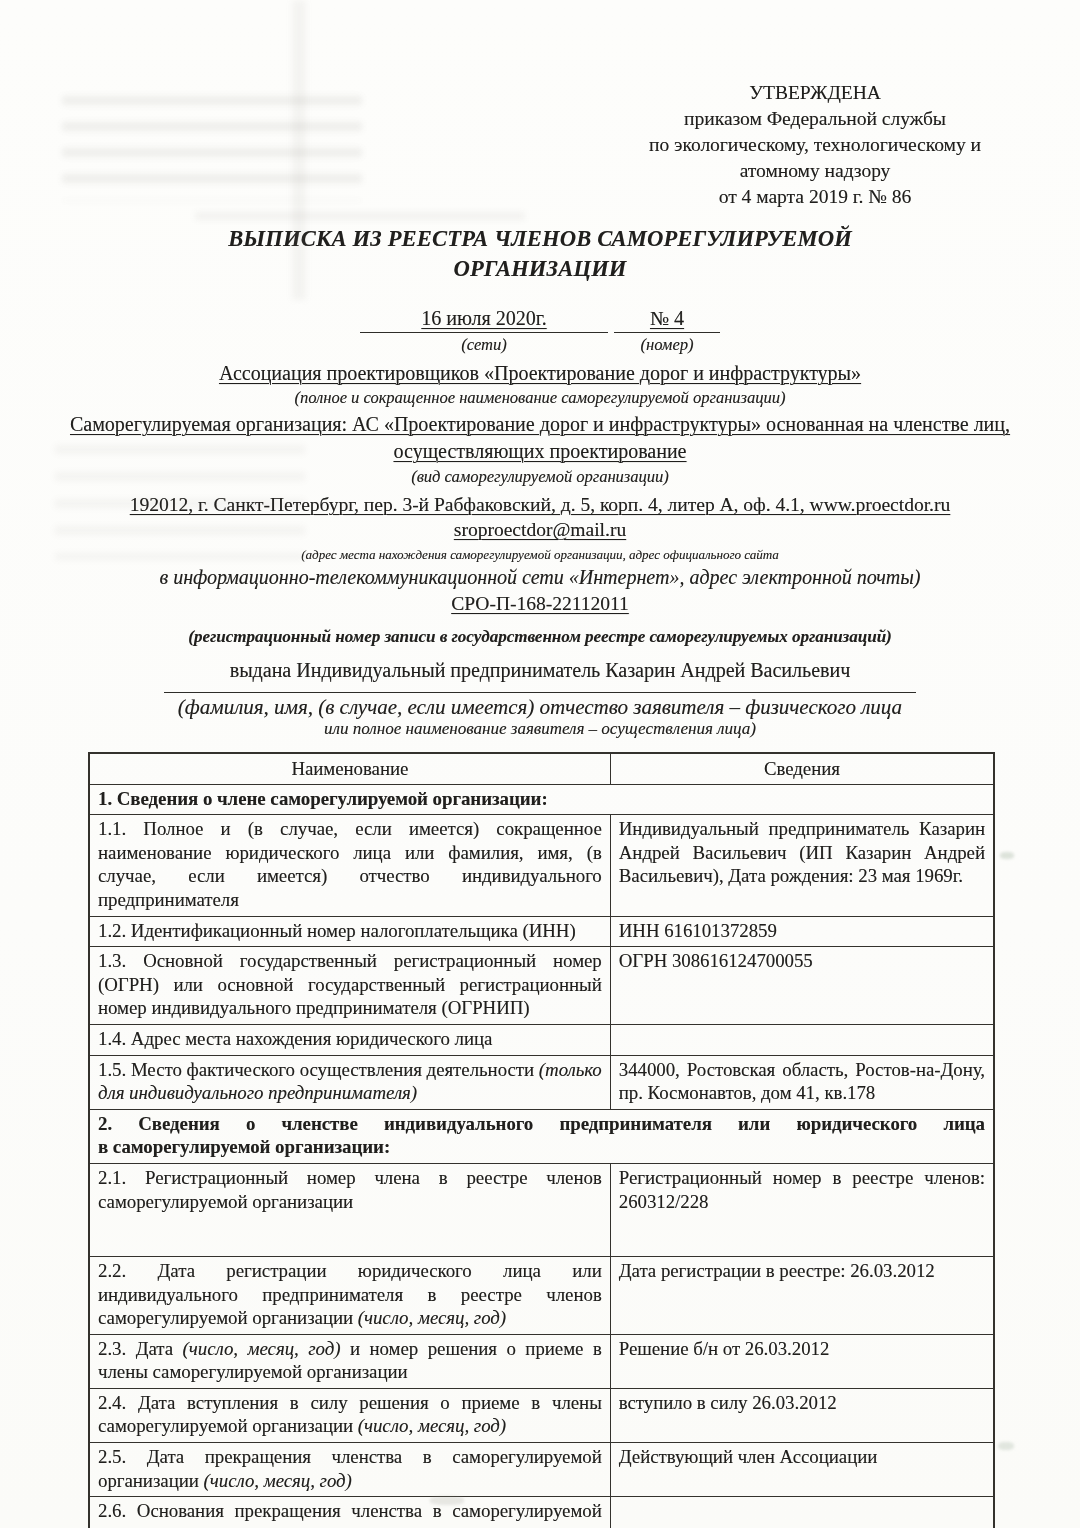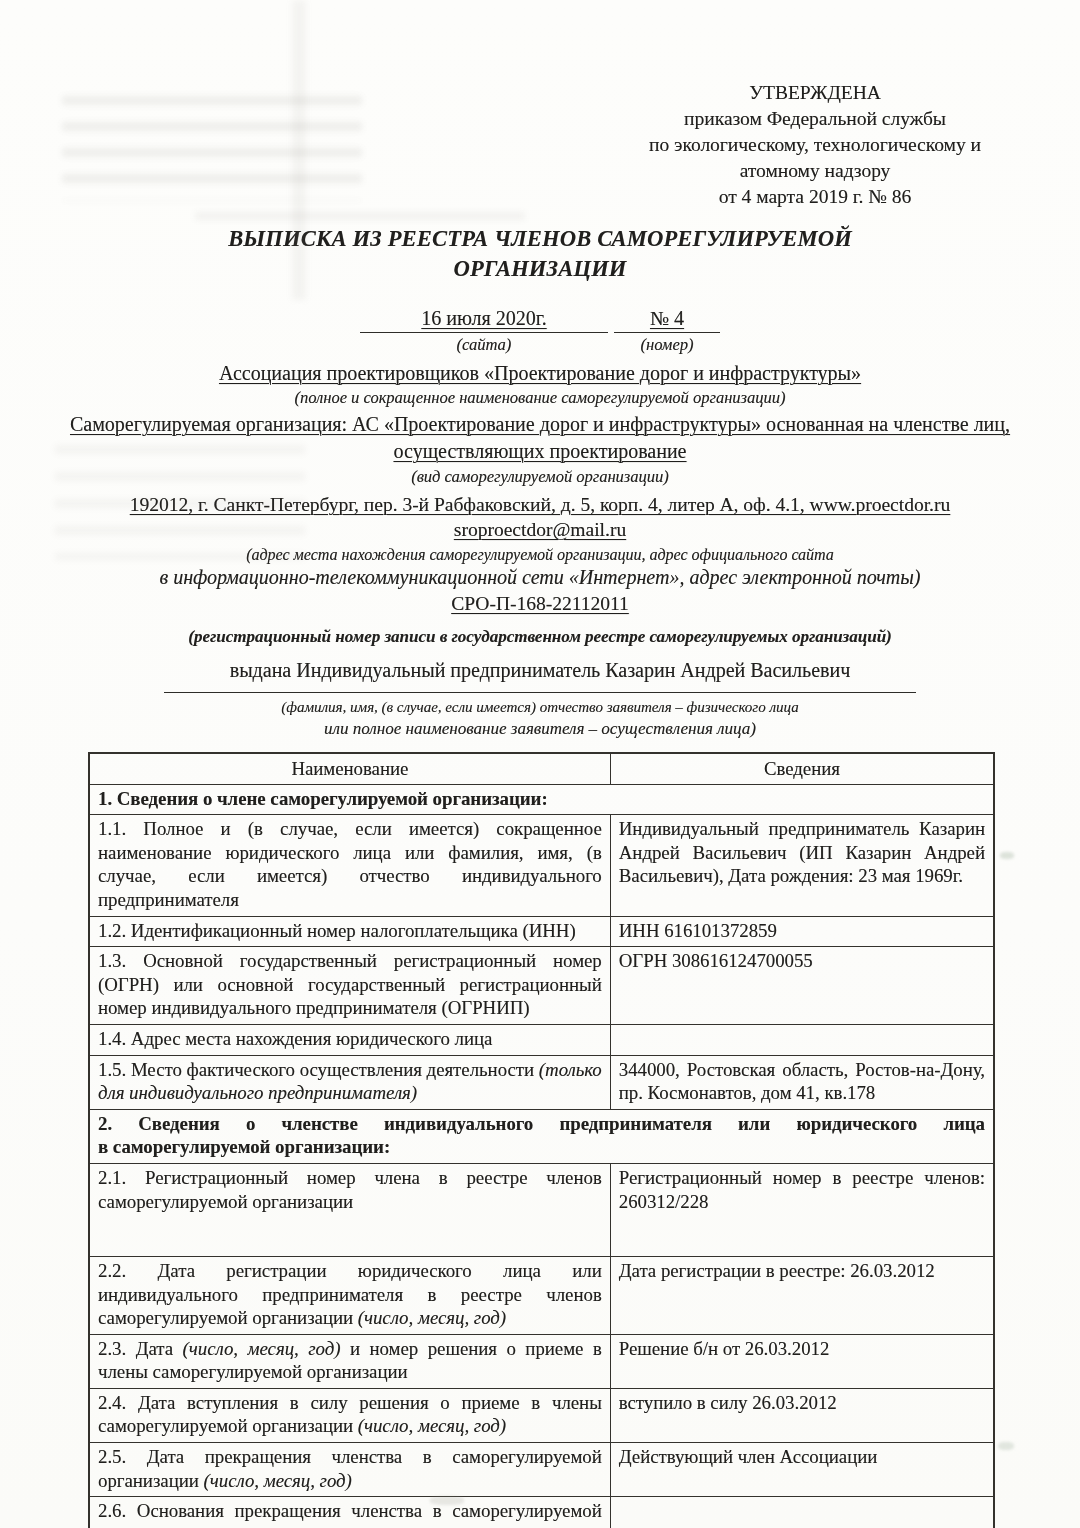--- a/index.html
+++ b/index.html
@@ -61,21 +61,21 @@
   .org-type { font-size:20px; line-height:27px; margin-top:3px; padding:0 58px; }
   .org-address { font-size:19.5px; line-height:25px; margin-top:5px; }
   .org-email { font-size:19.5px; line-height:25px; }
   .sro-num { font-size:19.5px; line-height:24px; margin-top:5px; }
   .sro-cap { margin-top:11px; font-size:17px;font-weight:bold; }
   .issued {
     width:752px; margin:10px auto 0;
     border-bottom:1.6px solid #2e2d29;
     text-align:center; font-size:20px; line-height:26px; padding-bottom:9px;
   }
-  .issued-cap { font-size:15px; line-height:22px; margin-top:3px; }
+  .issued-cap { font-size:21px; line-height:22px; margin-top:3px; }
 
   
   table.doc-table {
     width:907px; margin:12px 0 0 88px;
     border-collapse:collapse;
     border:2.2px solid #34322d;
     font-size:18.8px; line-height:23.6px;
   }
   .doc-table td {
     border:1.4px solid #34322d;
@@ -109,37 +109,37 @@
     <div>по экологическому, технологическому и</div>
     <div>атомному надзору</div>
     <div>от 4 марта 2019 г. № 86</div>
   </div>
 
   <div class="doc-title">ВЫПИСКА ИЗ РЕЕСТРА ЧЛЕНОВ САМОРЕГУЛИРУЕМОЙ ОРГАНИЗАЦИИ</div>
 
   <div class="issue-row">
     <div class="field field-date">
       <div class="field-rule"><span class="uline value-20">16 июля 2020г.</span></div>
-      <div class="cap">(сайта)</div>
+      <div class="cap">(сети)</div>
     </div>
     <div class="field field-number">
       <div class="field-rule"><span class="uline value-20">№ 4</span></div>
       <div class="cap">(номер)</div>
     </div>
   </div>
 
   <div class="org-name cline"><span class="uline">Ассоциация проектировщиков «Проектирование дорог и инфраструктуры»</span></div>
   <div class="cap">(полное и сокращенное наименование саморегулируемой организации)</div>
 
   <div class="org-type cline"><span class="uline">Саморегулируемая организация: АС «Проектирование дорог и инфраструктуры» основанная на членстве лиц, осуществляющих проектирование</span></div>
   <div class="cap">(вид саморегулируемой организации)</div>
 
   <div class="org-address cline"><span class="uline">192012, г. Санкт-Петербург, пер. 3-й Рабфаковский, д. 5, корп. 4, литер А, оф. 4.1, www.proectdor.ru</span></div>
   <div class="org-email cline"><span class="uline">sroproectdor@mail.ru</span></div>
-  <div class="cap" style="font-size:16px; margin-top:3px;">(адрес места нахождения саморегулируемой организации, адрес официального сайта</div>
+  <div class="cap" style="font-size:13px; margin-top:3px;">(адрес места нахождения саморегулируемой организации, адрес официального сайта</div>
   <div class="cap" style="font-size:20px;">в информационно-телекоммуникационной сети «Интернет», адрес электронной почты)</div>
 
   <div class="sro-num cline"><span class="uline">СРО-П-168-22112011</span></div>
   <div class="cap sro-cap">(регистрационный номер записи в государственном реестре саморегулируемых организаций)</div>
 
   <div class="issued">выдана Индивидуальный предприниматель Казарин Андрей Васильевич</div>
   <div class="cap issued-cap">(фамилия, имя, (в случае, если имеется) отчество заявителя – физического лица</div>
   <div class="cap" style="font-size:17px; line-height:22px; margin-top:0;">или полное наименование заявителя – осуществления лица)</div>
 
   <table class="doc-table" id="doc-table">

